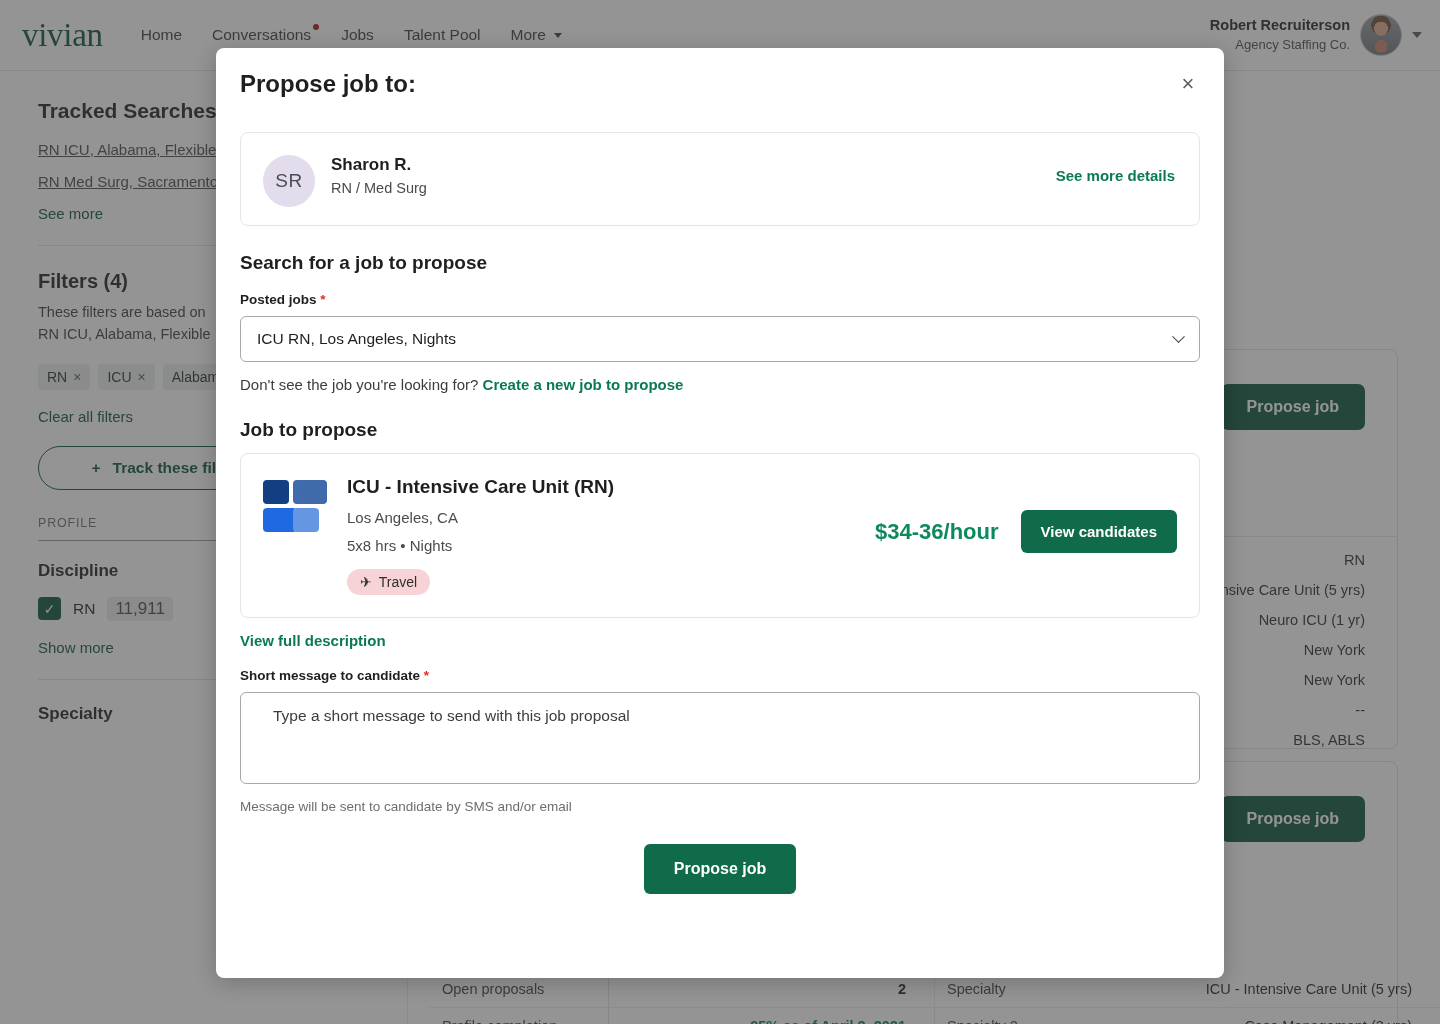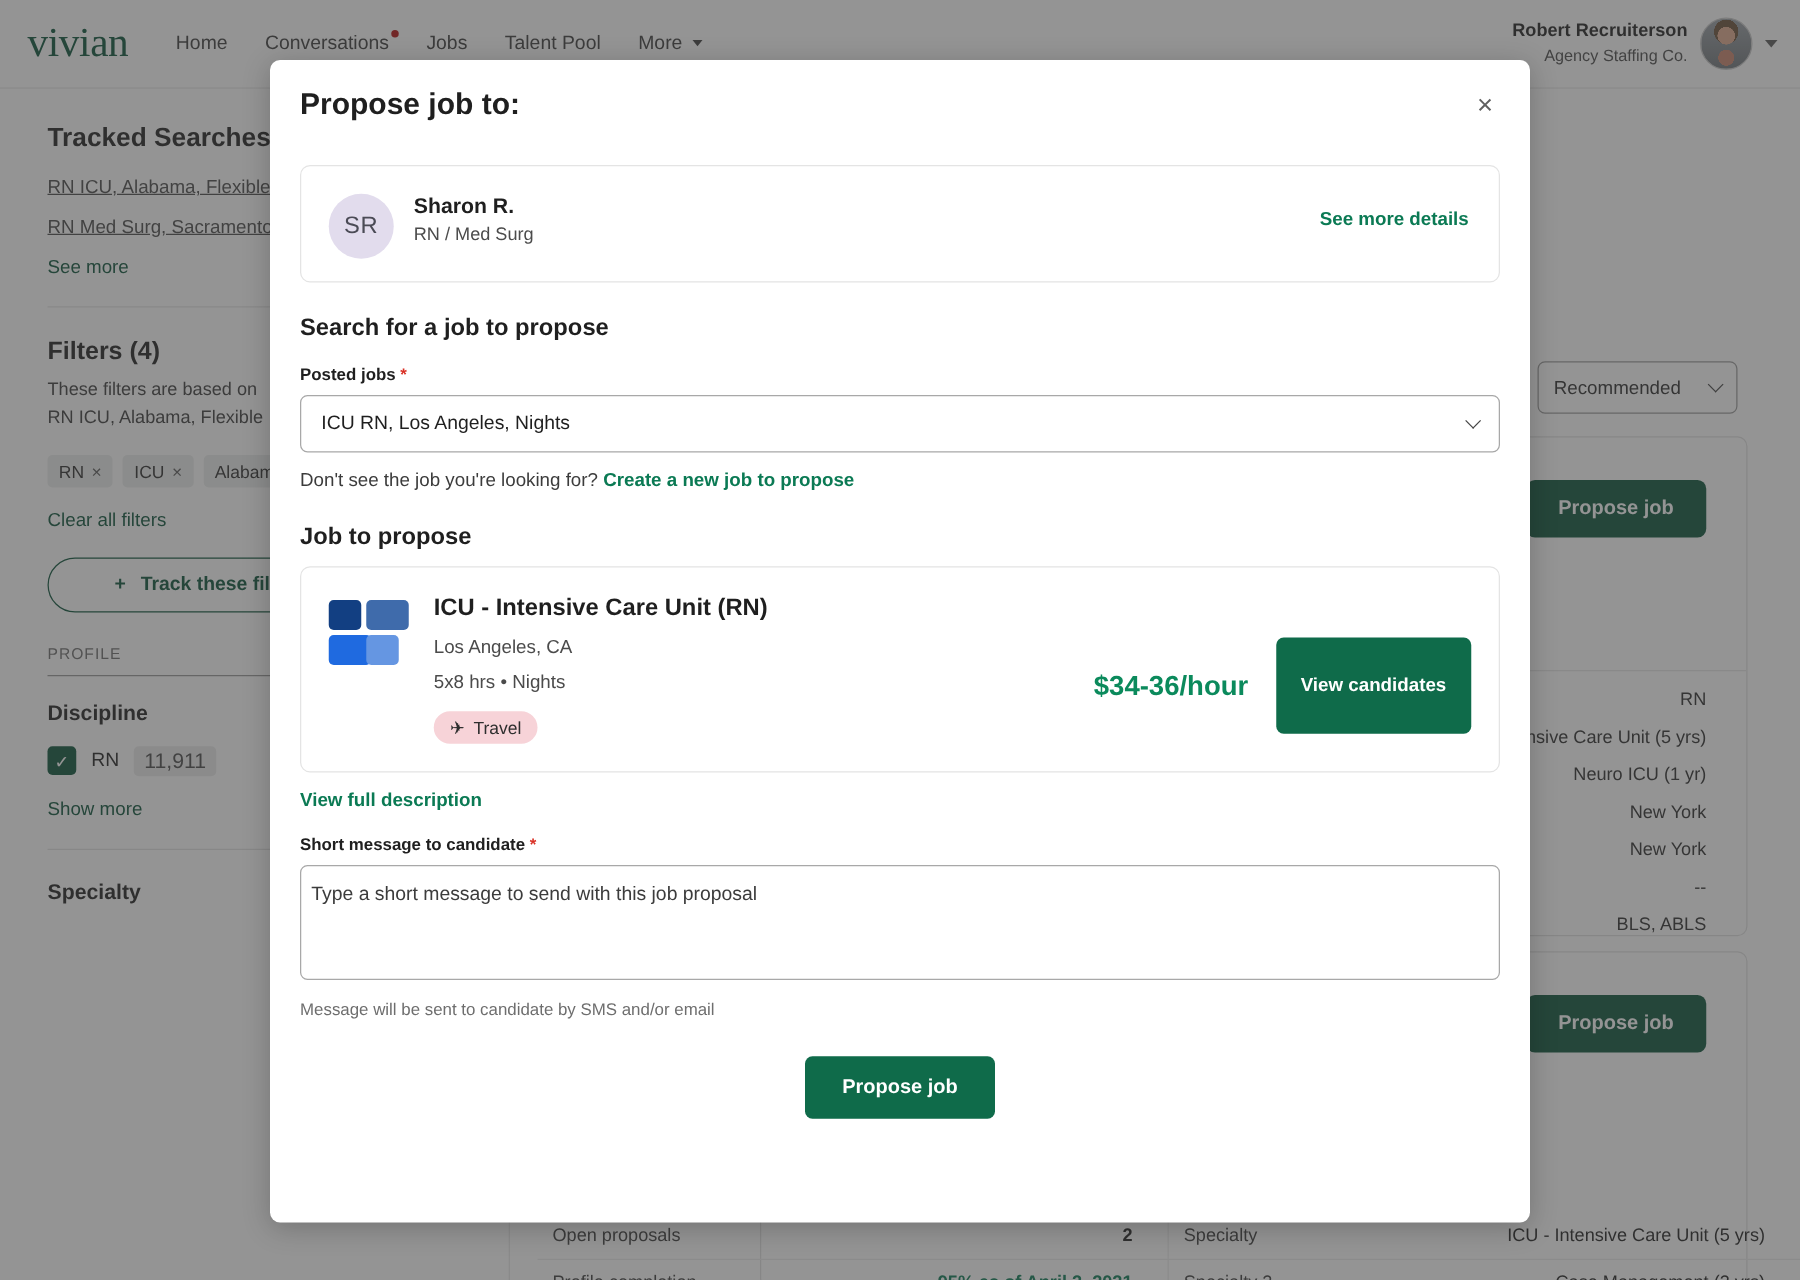--- a/index.html
+++ b/index.html
@@ -240,30 +240,30 @@
     background: #f7d3d8; color: #2e2e2e; border-radius: 14px;
     padding: 5px 13px; font-size: 14px;
   }
   .job-right {
     position: absolute; right: 22px; top: 56px;
     display: flex; align-items: center; gap: 22px;
   }
   .rate { font-size: 22px; font-weight: bold; color: #0b8a5c; white-space: nowrap; }
   .view-cand-btn {
     background: #0f6b4a; color: #fff; border: none; border-radius: 6px;
-    padding: 30px 20px; font-size: 15px; font-weight: bold; cursor: pointer;
+    padding: 13px 20px; font-size: 15px; font-weight: bold; cursor: pointer;
   }
   .view-full {
     margin-top: 14px; font-size: 15px; font-weight: bold; color: #0b7a54; cursor: pointer;
     display: inline-block;
   }
   .msg-box {
     margin-top: 9px; height: 92px; width: 100%;
     border: 1px solid #a8a8a8; border-radius: 6px;
-    padding: 14px 8px; font-family: "Liberation Sans", sans-serif;
+    padding: 14px 32px; font-family: "Liberation Sans", sans-serif;
     font-size: 15.5px; color: #3c3c3c; resize: none; background: #fff;
   }
   .msg-box::placeholder { color: #3c3c3c; }
   .msg-note { margin-top: 11px; font-size: 13.5px; color: #6e6e6e; }
   .modal-cta-wrap { display: flex; justify-content: center; margin-top: 30px; }
   .propose-btn {
     background: #0f6b4a; color: #fff; border: none; border-radius: 6px;
     padding: 16px 30px; font-size: 16px; font-weight: bold; cursor: pointer;
   }
 </style>
@@ -344,24 +344,20 @@
     </div>
     <div class="green-link" style="margin-top:18px">Show more</div>
     <div class="sb-divider"></div>
     <div class="facet-row2">
       <div class="facet-title" style="margin-top:0">Specialty</div>
       <div class="minus-toggle">—</div>
     </div>
   </div>
 
   <div class="mainarea">
-    <div class="sort-select">
-      <span>Recommended</span>
-      <span class="chev"></span>
-    </div>
 
     <div class="res-card" id="res-card-1">
       <button class="big-propose">Propose job</button>
       <div class="card-hr"></div>
       <div class="detail-list">
         <div>RN</div>
         <div>tensive Care Unit (5 yrs)</div>
         <div>Neuro ICU (1 yr)</div>
         <div>New York</div>
         <div>New York</div>

